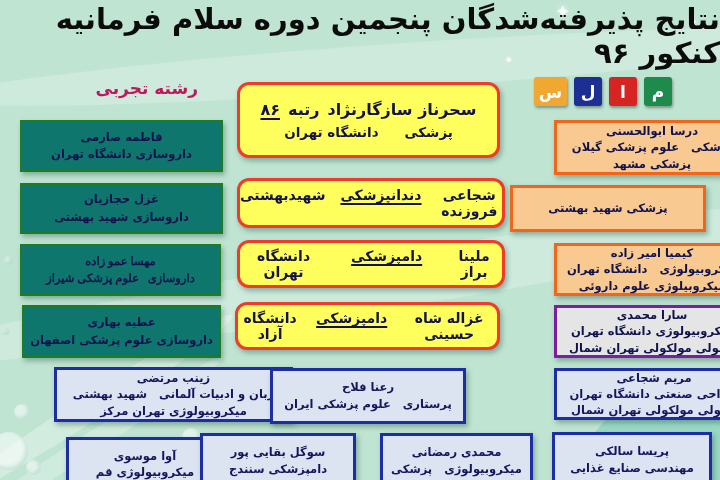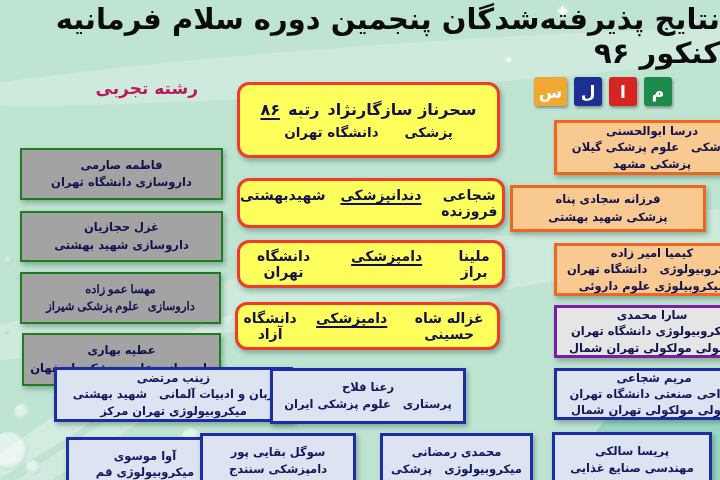--- a/index.html
+++ b/index.html
@@ -35,21 +35,21 @@
   .sq-s{background:#f0a832;width:33px;}
 
   .bx{
     position:absolute;box-sizing:border-box;display:flex;flex-direction:column;
     justify-content:center;align-items:center;text-align:center;
     font-weight:bold;color:#10124d;box-shadow:2px 3px 5px rgba(20,60,50,.35);
   }
   .bx div{white-space:pre-wrap;}
   .small{font-size:11.5px;line-height:1.5;}
   .lines3{line-height:1.42;margin-left:44px;}
-  .green{background:#a3a3a3;border:2.5px solid #1e7d1e;margin-top:28px;}
+  .green{background:#0f766e;border:2.5px solid #1e7d1e;}
   .orange{background:#f9c992;border:3px solid #ee671c;}
   .purple{background:#e5e5e5;border:3px solid #7b1fa2;}
   .blue{background:#dde4f1;border:3px solid #1c2da6;color:#14165e;}
   .yellow{background:#feff5c;border:3px solid #ef3b2a;border-radius:12px;color:#131347;}
   .cut{justify-content:flex-start;padding-top:8px;}
 
   .yrow{display:flex;align-items:baseline;justify-content:center;}
   .und{text-decoration:underline;text-underline-offset:3px;text-decoration-thickness:2px;}
 </style>
 </head>
@@ -134,21 +134,20 @@
     <div>عطیه بهاری</div>
     <div>داروسازی علوم پزشکی اصفهان</div>
   </div>
 
   <div class="bx orange small lines3" style="left:510px;top:120px;width:196px;height:55px;">
     <div>درسا ابوالحسنی</div>
     <div>پزشکی   علوم پزشکی گیلان</div>
     <div>پزشکی مشهد</div>
   </div>
   <div class="bx orange small" style="left:510px;top:185px;width:196px;height:47px;">
-    <div>فرزانه سجادی پناه</div>
     <div>پزشکی شهید بهشتی</div>
   </div>
   <div class="bx orange small lines3" style="left:510px;top:243px;width:196px;height:53px;">
     <div>کیمیا امیر زاده</div>
     <div>میکروبیولوژی   دانشگاه تهران</div>
     <div>میکروبیلوژی علوم داروئی</div>
   </div>
 
   <div class="bx purple small lines3" style="left:510px;top:305px;width:196px;height:53px;">
     <div>سارا محمدی</div>

